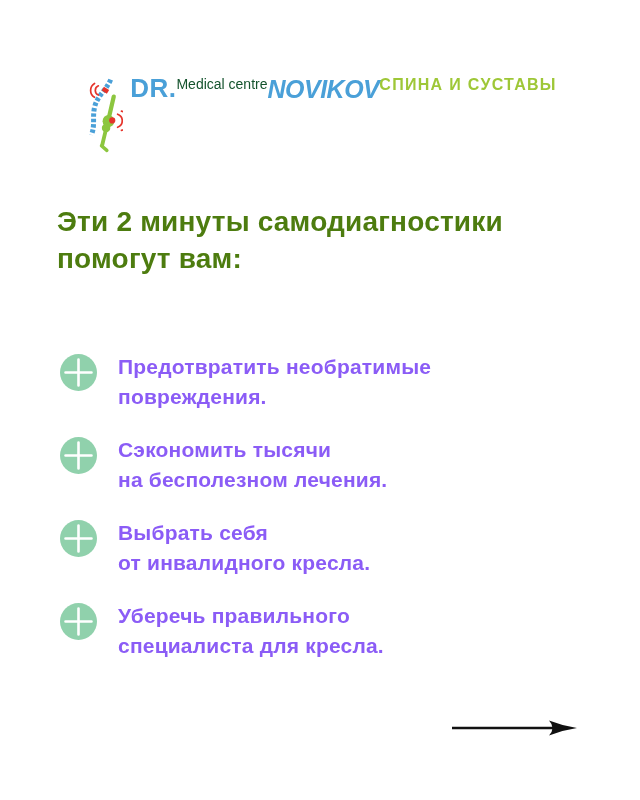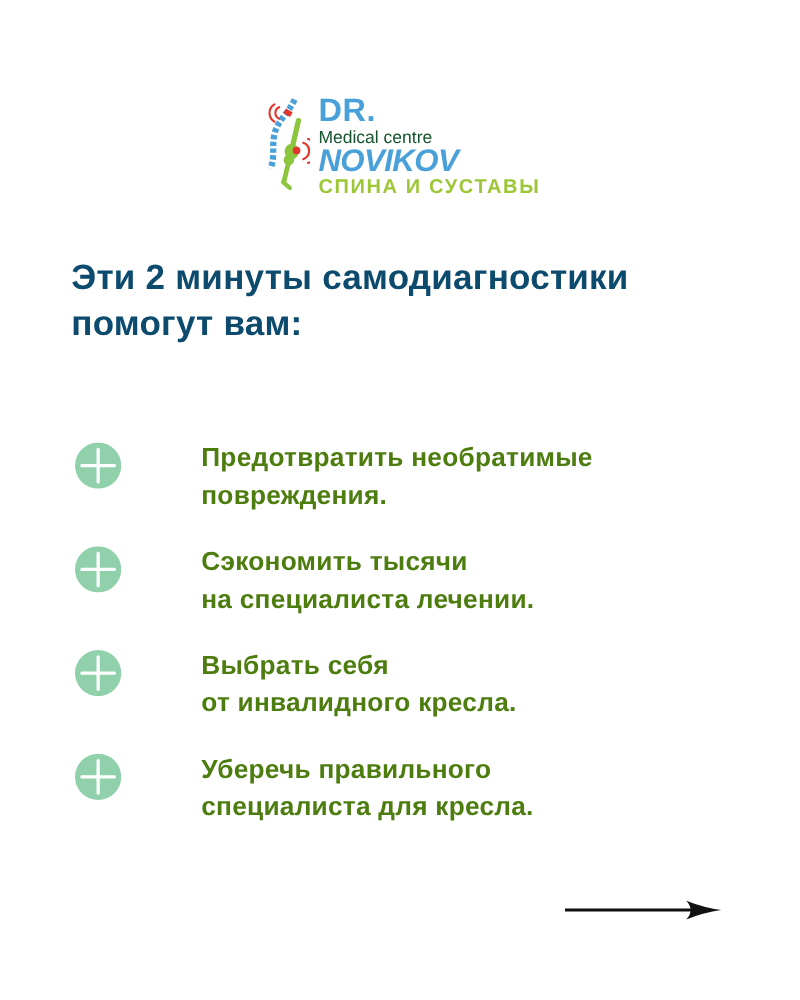--- a/index.html
+++ b/index.html
@@ -11,21 +11,21 @@
     overflow: hidden;
   }
   .canvas { position: absolute; inset: 0; width: 640px; height: 800px; }
 
   
   .logo-block {
     position: absolute; top: 76px; left: 0; width: 100%;
     display: flex; justify-content: center; align-items: flex-start; gap: 7px;
   }
   .logo-mark { width: 40px; height: 78px; flex: none; }
-  .logo-text { display: flex; flex-direction: column; align-items: flex-start; justify-content: space-between; }
+  .logo-text { display: flex; flex-direction: row; align-items: flex-start; justify-content: space-between; }
   .logo-dr {
     font-size: 26px; font-weight: 800; color: #4aa0d8;
     line-height: 25px; letter-spacing: 0.5px;
   }
   .logo-subtitle {
     font-size: 14px; font-weight: 500; color: #14532d;
     line-height: 14px; margin-top: 1px;
   }
   .logo-name {
     font-size: 25px; font-weight: 800; color: #4aa0d8;
@@ -33,30 +33,30 @@
   }
   .logo-tagline {
     font-size: 16px; font-weight: 700; color: #9ec737;
     letter-spacing: 1.3px; margin-top: 3px; line-height: 12px;
   }
 
   
   .heading {
     position: absolute; left: 57px; top: 203px;
     font-size: 28px; line-height: 37px; font-weight: 700;
-    color: #0c4a6e; letter-spacing: 0.2px;
+    color: #4d7c0f; letter-spacing: 0.2px;
   }
 
   
   .benefits { position: absolute; left: 60px; top: 352px; width: 500px; }
   .benefit { display: flex; align-items: flex-start; margin-bottom: 23px; }
   .benefit-icon { width: 37px; height: 37px; flex: none; margin-right: 21px; margin-top: 2px; }
   .benefit-text {
     font-size: 21px; line-height: 30px; font-weight: 700;
-    color: #4d7c0f; letter-spacing: 0.2px; margin-left: 43px;
+    color: #8b5cf6; letter-spacing: 0.2px;
   }
 
   
   .arrow-wrap {
     position: absolute; left: 451px; top: 717px; width: 128px; height: 22px;
     cursor: pointer;
   }
 </style>
 </head>
 <body>
@@ -116,21 +116,21 @@
 
     <div class="benefit">
       <div class="benefit-icon">
         <svg viewBox="0 0 37 37" width="37" height="37" xmlns="http://www.w3.org/2000/svg">
           <circle cx="18.5" cy="18.5" r="18.5" fill="#90d1ac"></circle>
           <path d="M 18.5 5.5 V 31.5 M 5.5 18.5 H 31.5" stroke="#ffffff" stroke-width="2.6" stroke-linecap="round"></path>
         </svg>
       </div>
       <div class="benefit-text">
         <div>Сэкономить тысячи</div>
-        <div>на специалиста лечении.</div>
+        <div>на бесполезном лечения.</div>
       </div>
     </div>
 
     <div class="benefit">
       <div class="benefit-icon">
         <svg viewBox="0 0 37 37" width="37" height="37" xmlns="http://www.w3.org/2000/svg">
           <circle cx="18.5" cy="18.5" r="18.5" fill="#90d1ac"></circle>
           <path d="M 18.5 5.5 V 31.5 M 5.5 18.5 H 31.5" stroke="#ffffff" stroke-width="2.6" stroke-linecap="round"></path>
         </svg>
       </div>

